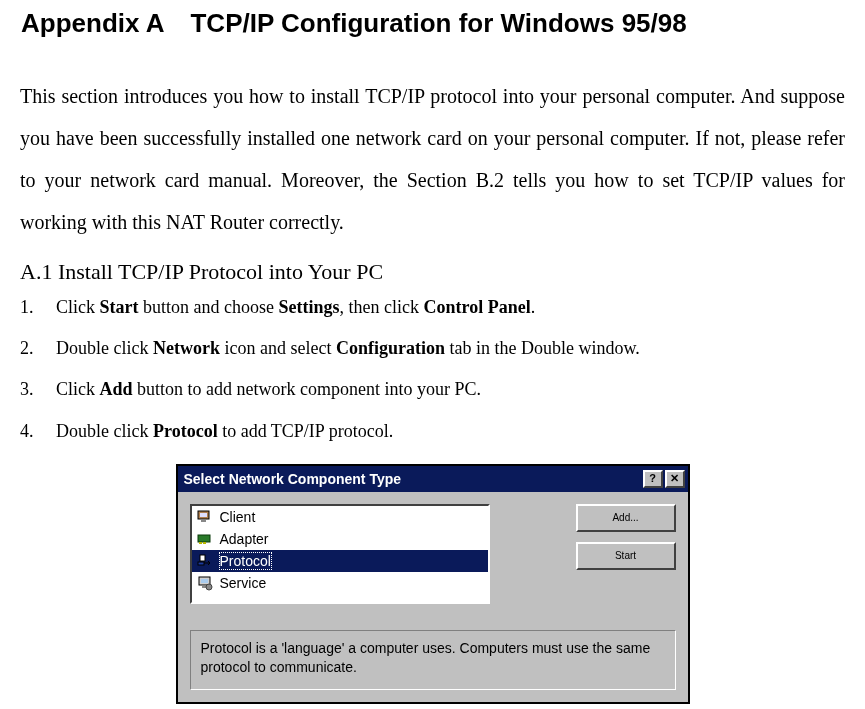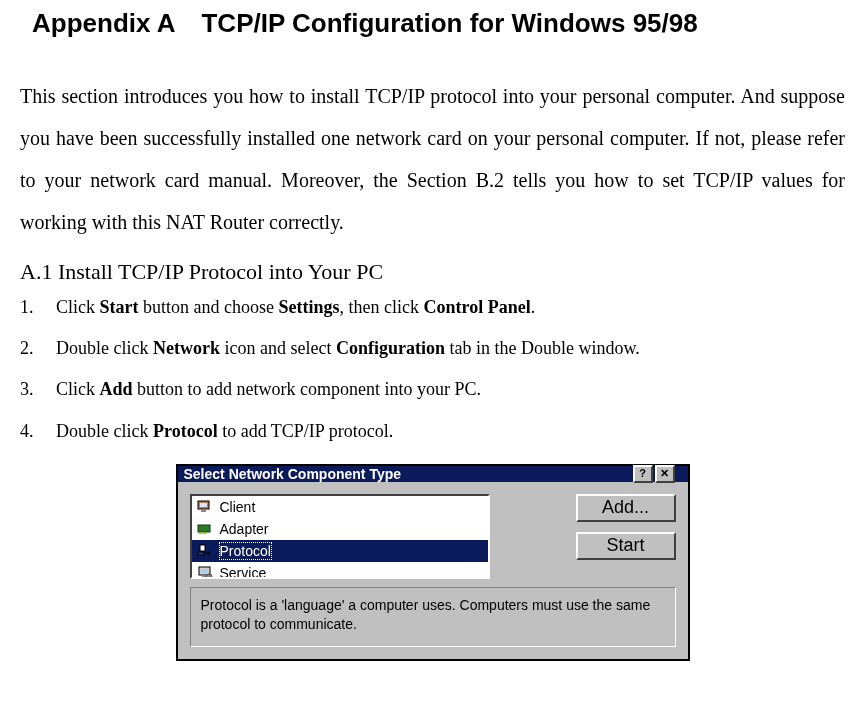--- a/index.html
+++ b/index.html
@@ -10,21 +10,21 @@
       color: #000;
       width: 865px;
     }
     .page {
       padding: 0 20px 20px 20px;
     }
     h1 {
       font-family: Arial, Helvetica, sans-serif;
       font-size: 26px;
       font-weight: bold;
-      margin: 8px 0 36px 12px;
+      margin: 8px 0 36px 1px;
     }
     .intro {
       font-size: 20px;
       line-height: 2.1;
       text-align: justify;
       margin-bottom: 16px;
     }
     h2 {
       font-family: "Times New Roman", Times, serif;
       font-size: 22px;
@@ -56,27 +56,27 @@
       margin-top: 20px;
     }
     .dialog {
       width: 510px;
       background: #c0c0c0;
       border: 2px solid #000;
       font-family: "MS Sans Serif", Tahoma, Arial, sans-serif;
       font-size: 14px;
     }
     .titlebar {
-      height: 16px;
+      height: 26px;
       background: linear-gradient(to right, #0a1a5a, #0a1a5a);
       color: #fff;
       display: flex;
       align-items: center;
       justify-content: space-between;
-      padding: 0 13px 0 6px;
+      padding: 0 3px 0 6px;
       font-weight: bold;
     }
     .title-btns {
       display: flex;
       gap: 2px;
     }
     .title-btn {
       width: 20px;
       height: 18px;
       background: #c0c0c0;
@@ -100,21 +100,21 @@
       display: flex;
       align-items: flex-start;
       gap: 10px;
     }
     .prompt {
       margin-bottom: 8px;
       color: #000;
     }
     .list {
       width: 300px;
-      height: 85px;
+      height: 100px;
       background: #fff;
       border-top: 2px solid #404040;
       border-left: 2px solid #404040;
       border-right: 2px solid #fff;
       border-bottom: 2px solid #fff;
       box-sizing: border-box;
       overflow: hidden;
     }
     .list-item {
       display: flex;
@@ -150,26 +150,26 @@
     .win-btn {
       height: 28px;
       background: #c0c0c0;
       border-top: 2px solid #fff;
       border-left: 2px solid #fff;
       border-right: 2px solid #404040;
       border-bottom: 2px solid #404040;
       display: flex;
       align-items: center;
       justify-content: center;
-      font-size: 18px;
+      font-size: 10px;
       color: #000;
       box-sizing: border-box;
     }
     .desc-box {
-      margin-top: 8px;
+      margin-top: 26px;
       padding: 8px 10px;
       border-top: 1px solid #808080;
       border-left: 1px solid #808080;
       border-right: 1px solid #fff;
       border-bottom: 1px solid #fff;
       line-height: 1.35;
       color: #000;
       min-height: 42px;
     }
     svg { display: block; }

